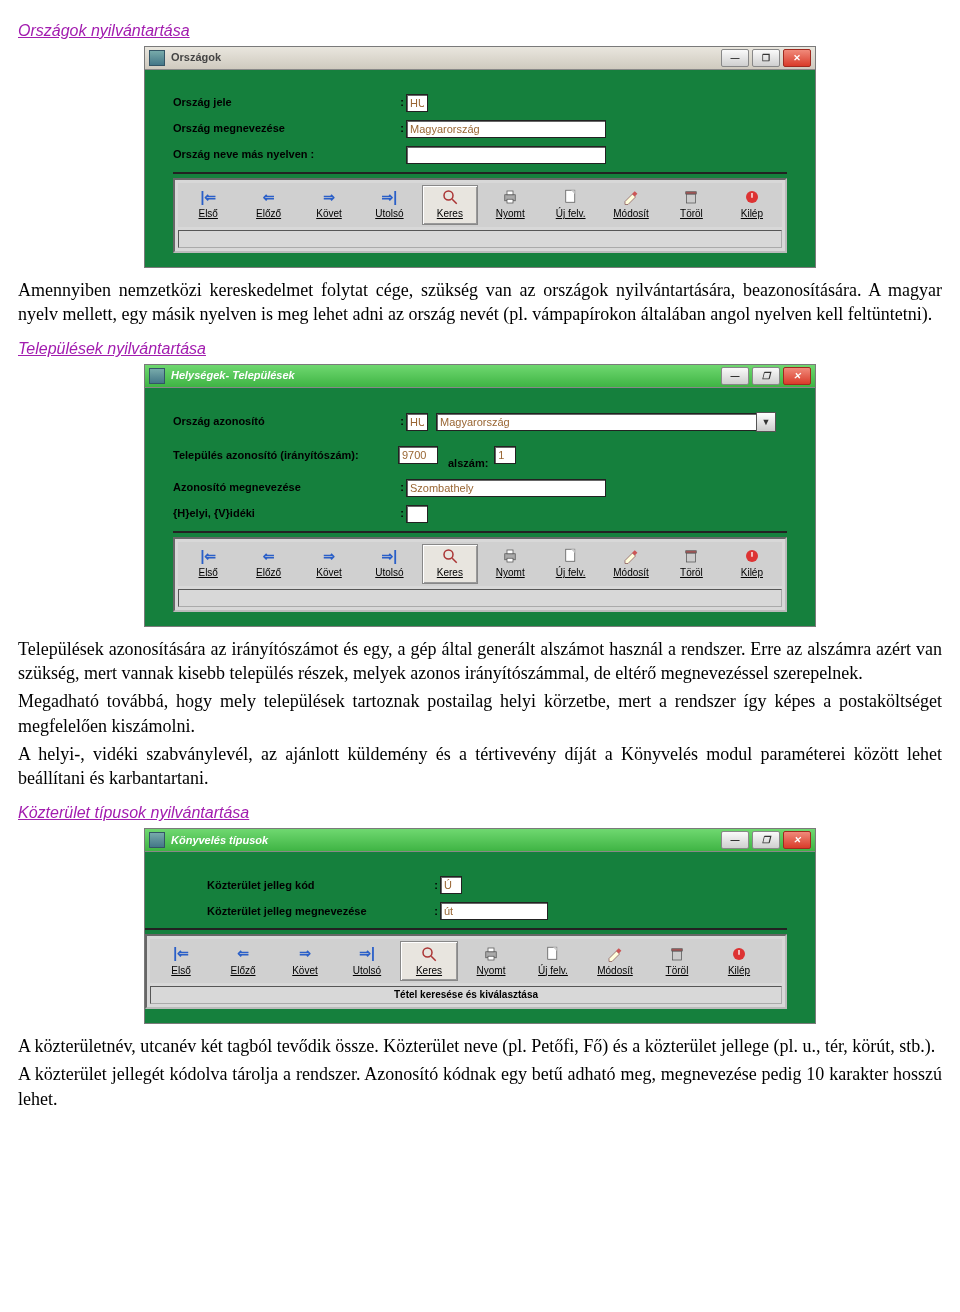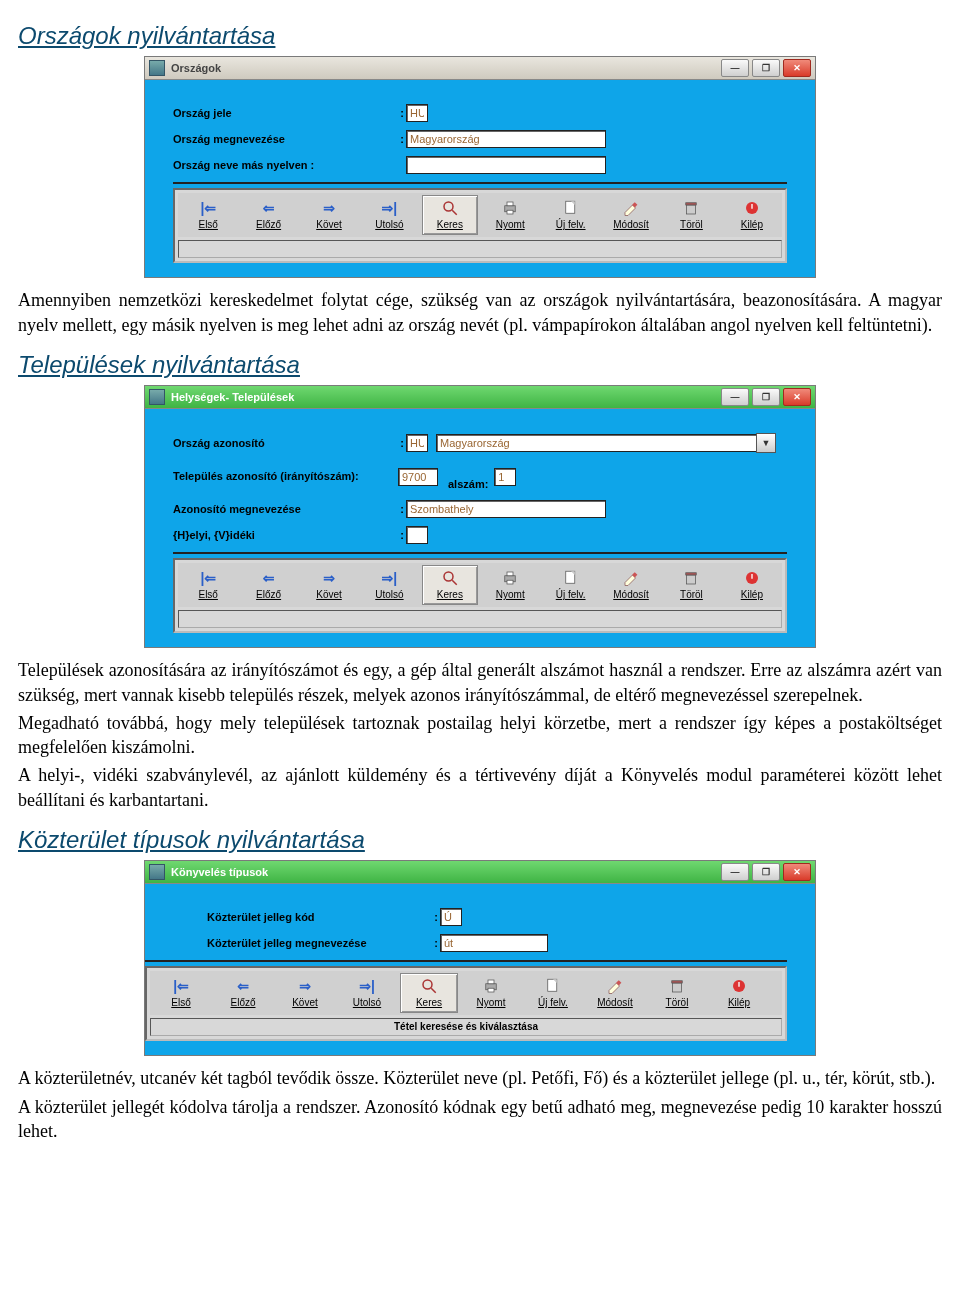--- a/index.html
+++ b/index.html
@@ -10,23 +10,23 @@
     margin: 0;
     padding: 14px 18px;
     width: 960px;
     box-sizing: border-box;
     line-height: 1.35;
   }
   .section-title {
     font-family: Arial, sans-serif;
     font-style: italic;
     text-decoration: underline;
-    font-size: 24px;
+    font-size: 16px;
     margin: 6px 0 4px 0;
-    color: #0c4a6e;
+    color: #a21caf;
   }
   p {
     margin: 8px 0 12px 0;
     text-align: justify;
   }
   .window {
     width: 670px;
     margin: 2px auto 10px auto;
     border: 1px solid #7a7a7a;
     background: #e8e8e8;
@@ -35,21 +35,21 @@
     font-size: 11px;
   }
   .titlebar {
     display: flex;
     align-items: center;
     height: 22px;
     padding: 0 4px;
     border-bottom: 1px solid #888;
   }
   .tb-countries { background: linear-gradient(#e9e6de, #cfcabf); color: #444; }
-  .tb-green { background: linear-gradient(#6fd870, #3fb444); color: #fff; }
+  .tb-green { background: linear-gradient(#6fd870, #3fb444); color: #fff; font-style: italic; }
   .tb-icon {
     width: 14px; height: 14px;
     margin-right: 6px;
     display: inline-block;
     background: linear-gradient(#7aa, #478);
     border: 1px solid #356;
   }
   .tb-title { font-weight: bold; flex: 1; font-size: 11px; }
   .win-buttons { display: flex; gap: 3px; }
   .win-btn {
@@ -57,21 +57,21 @@
     background: linear-gradient(#fafafa,#cfcfcf);
     border: 1px solid #888;
     border-radius: 2px;
     display: flex; align-items: center; justify-content: center;
     font-size: 9px; font-weight: bold; color: #333;
     cursor: pointer;
   }
   .win-btn.close { background: linear-gradient(#f08a7a,#d93b2a); color: #fff; border-color: #a02a1f; }
   .win-body {
     padding: 16px 28px 8px 28px;
-    background: #0ea5e9;
+    background: #15803d;
   }
   .form-row {
     display: flex;
     align-items: center;
     margin: 8px 0;
     font-weight: bold;
     color: #000;
     font-size: 11px;
   }
   .form-label { width: 225px; }

